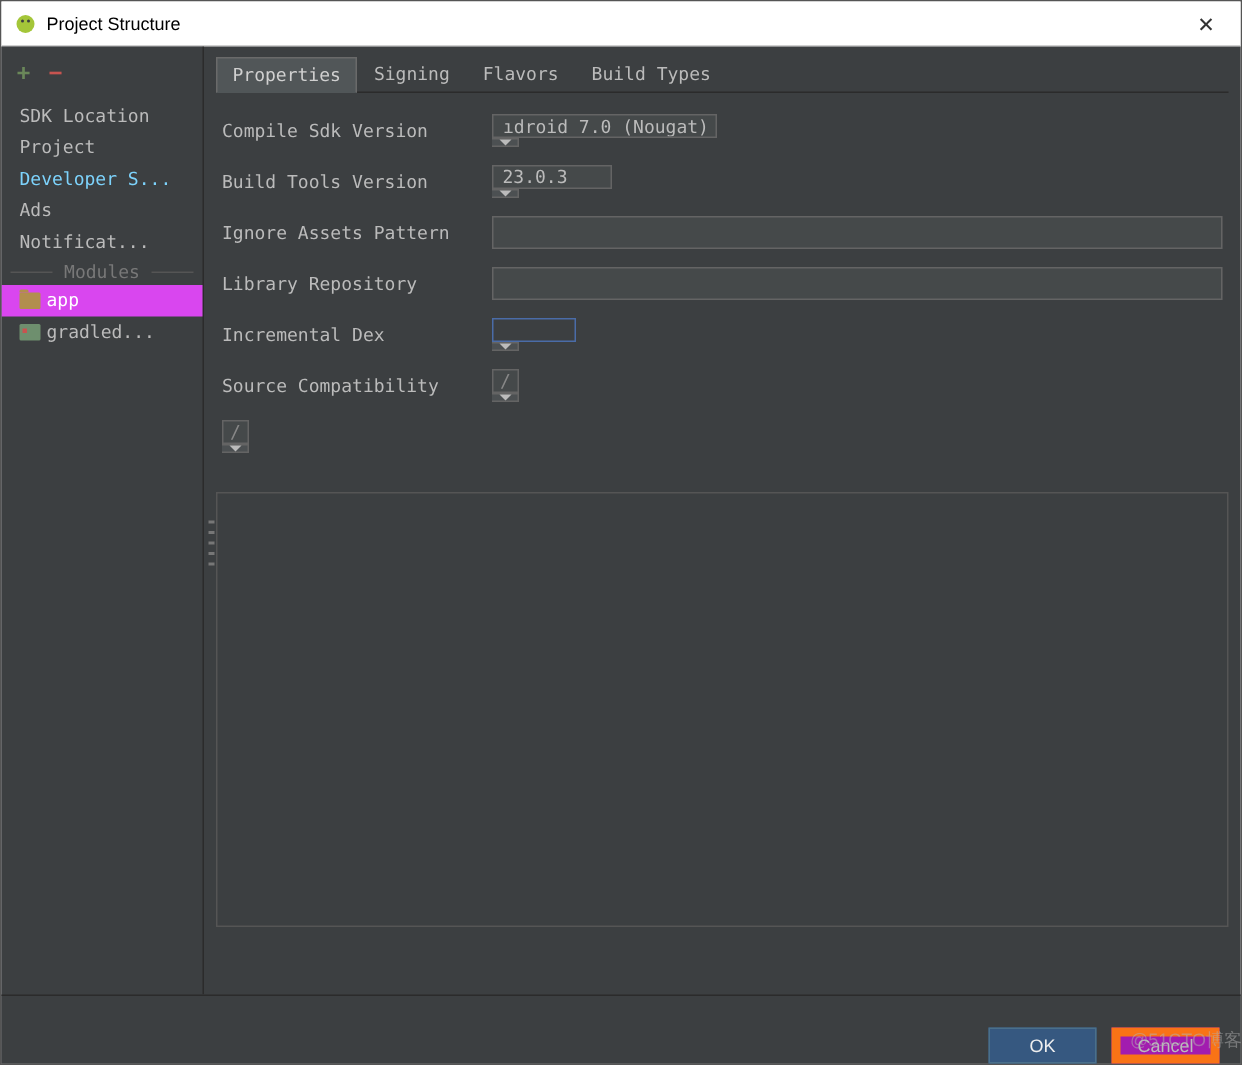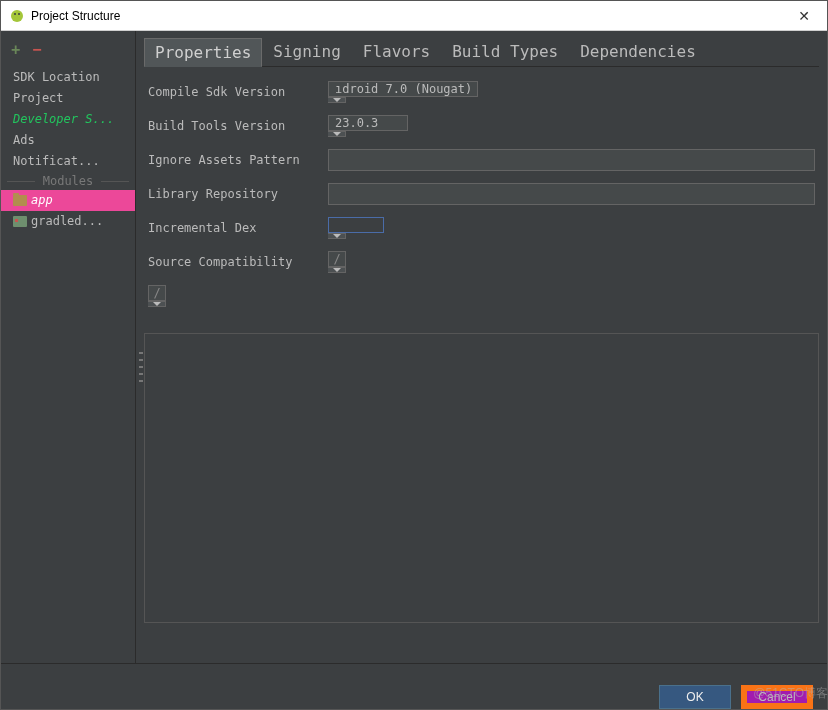--- a/index.html
+++ b/index.html
@@ -74,42 +74,41 @@
   padding: 2px 8px 2px 12px;
   color: #bbbbbb;
   white-space: nowrap;
   overflow: hidden;
   text-overflow: ellipsis;
   cursor: pointer;
   line-height: 17px;
   font-family: monospace;
   font-size: 12px;
 }
-.sidebar-item.dim { color: #22c55e; font-style: italic; }
+.sidebar-item.dim { color: #7dd3fc; }
 .sidebar-heading {
   color: #787878;
   padding: 2px 0;
   text-align: center;
   font-family: monospace;
   font-size: 12px;
   position: relative;
 }
 .sidebar-heading::before, .sidebar-heading::after {
   content: "";
   position: absolute;
   top: 50%;
   width: 28px;
   border-top: 1px solid #555;
 }
 .sidebar-heading::before { left: 6px; }
 .sidebar-heading::after { right: 6px; }
 .sidebar-item.selected {
-  background: #ec4899;
+  background: #d946ef;
   color: #ffffff;
-  font-style: italic;
 }
 .mod-item {
   display: flex;
   align-items: center;
   gap: 4px;
 }
 .folder-icon {
   width: 14px; height: 11px;
   background: #b28e4e;
   border-radius: 1px;
@@ -145,21 +144,21 @@
   padding: 6px 8px 8px 8px;
 }
 .tabs {
   display: flex;
   border-bottom: 1px solid #2b2b2b;
 }
 .tab {
   padding: 4px 10px;
   color: #bbbbbb;
   font-family: monospace;
-  font-size: 16px;
+  font-size: 12px;
   cursor: pointer;
   border: 1px solid transparent;
 }
 .tab.active {
   background: #515658;
   border: 1px solid #6a6a6a;
   border-bottom: 1px solid #515658;
   color: #d0d0d0;
   position: relative;
   top: 1px;
@@ -331,21 +330,20 @@
           <span>gradled...</span>
         </div>
       </div>
 
       <div class="content">
         <div class="tabs">
           <div class="tab active">Properties</div>
           <div class="tab">Signing</div>
           <div class="tab">Flavors</div>
           <div class="tab">Build Types</div>
-          <div class="tab">Dependencies</div>
         </div>
 
         <div class="form-area">
           <div class="row">
             <div class="row-label">Compile Sdk Version</div>
             <div class="combo">
               <input class="combo-input" style="width: 150px;" value="ıdroid 7.0 (Nougat)">
               <div class="combo-btn"></div>
             </div>
           </div>

